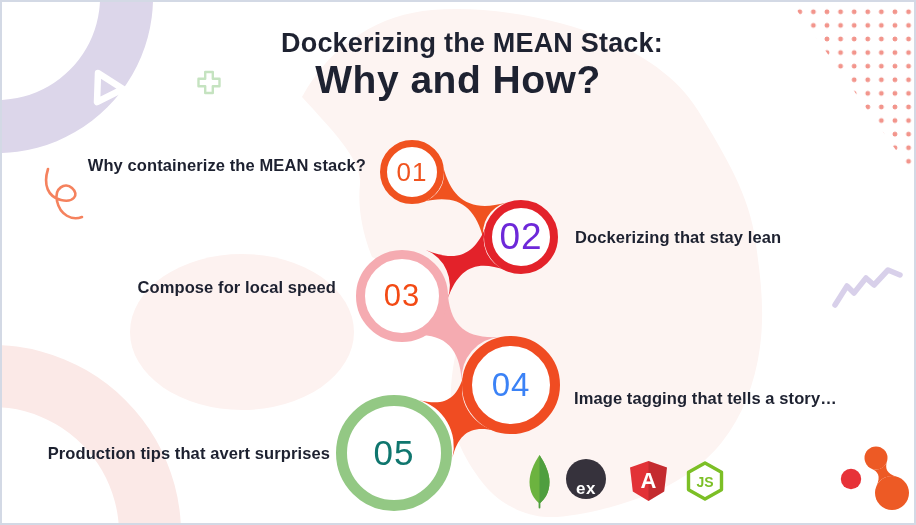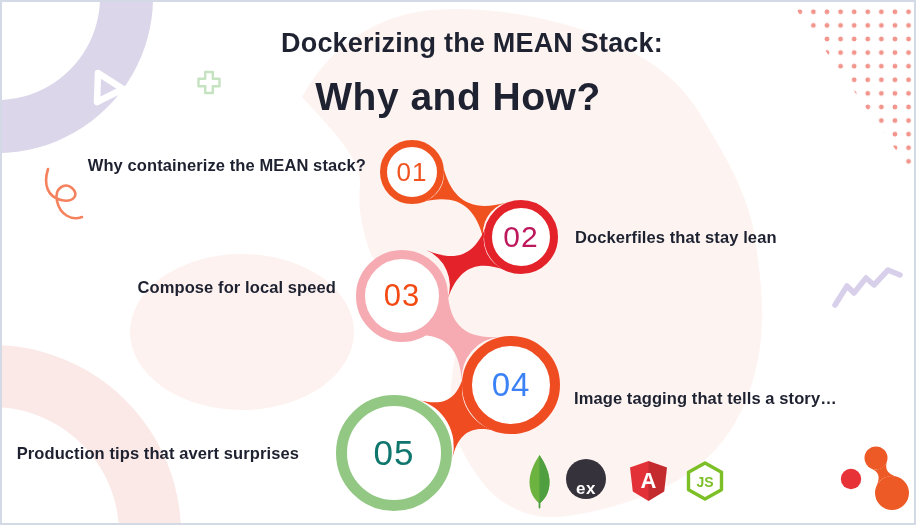--- a/index.html
+++ b/index.html
@@ -11,21 +11,21 @@
   svg.layer{position:absolute;left:0;top:0;z-index:0;}
   svg#chain{position:absolute;left:0;top:0;z-index:2;}
   .dots{
     position:absolute;left:791px;top:3px;width:122px;height:172px;z-index:1;
     background-image:radial-gradient(circle,var(--dot,#f2958c) 2.1px,transparent 2.7px);
     background-size:13.6px 13.6px;
     clip-path:polygon(0 0,100% 0,100% 100%);
   }
   .title{position:absolute;top:26px;left:0;right:0;text-align:center;z-index:3;color:var(--title,#1e2231);}
   .title .l1{font-size:27px;font-weight:bold;letter-spacing:.2px;line-height:1.15;padding-left:28px;}
-  .title .l2{font-size:39px;font-weight:bold;letter-spacing:.5px;margin-top:17px;line-height:1.1;}
+  .title .l2{font-size:39px;font-weight:bold;letter-spacing:.5px;margin-top:0;line-height:1.1;}
   .step-circle{
     position:absolute;background:#fff;border-style:solid;border-radius:50%;
     box-sizing:border-box;display:flex;align-items:center;justify-content:center;z-index:3;
   }
   .step-number{font-weight:normal;letter-spacing:1px;}
   .step-label{
     position:absolute;transform:translateY(-50%);white-space:nowrap;
     font-size:16.5px;font-weight:bold;color:var(--label,#1d2130);z-index:3;letter-spacing:.1px;
   }
   .logo{position:absolute;z-index:3;}
@@ -82,35 +82,35 @@
     <div class="l1">Dockerizing the MEAN Stack:</div>
     <div class="l2">Why and How?</div>
   </div>
 
   <div id="steps">
       <div class="step-circle" style="left: 378px; top: 138px; height: 64px; width: 64px; border-width: 7px; border-color: rgb(240, 82, 31);">
         <span class="step-number" style="font-size: 26px; color: rgb(240, 83, 31);">01</span>
       </div>
       <div class="step-label" style="top: 163px; right: 548px;">Why containerize the MEAN stack?</div>
       <div class="step-circle" style="left: 482px; top: 198px; height: 74px; width: 74px; border-width: 8px; border-color: rgb(227, 34, 42);">
-        <span class="step-number" style="font-size: 30px; color: #be185d;">02</span>
+        <span class="step-number" style="font-size: 37px; color: #6d28d9;">02</span>
       </div>
-      <div class="step-label" style="top: 235px; left: 573px;">Dockerfiles that stay lean</div>
+      <div class="step-label" style="top: 235px; left: 573px;">Dockerizing that stay lean</div>
       <div class="step-circle" style="left: 354px; top: 248px; height: 92px; width: 92px; border-width: 9px; border-color: rgb(245, 171, 177);">
         <span class="step-number" style="font-size: 31px; color: rgb(243, 74, 20);">03</span>
       </div>
       <div class="step-label" style="top: 285px; right: 578px;">Compose for local speed</div>
       <div class="step-circle" style="left: 460px; top: 334px; height: 98px; width: 98px; border-width: 10px; border-color: rgb(240, 76, 34);">
         <span class="step-number" style="font-size: 33px; color: #3b82f6;">04</span>
       </div>
       <div class="step-label" style="top: 396px; left: 572px;">Image tagging that tells a story…</div>
       <div class="step-circle" style="left: 334px; top: 393px; height: 116px; width: 116px; border-width: 11px; border-color: rgb(147, 200, 132);">
         <span class="step-number" style="font-size: 35px; color: #0f766e;">05</span>
       </div>
-      <div class="step-label" style="top: 451px; right: 615px; margin-left: 30px;">Production tips that avert surprises</div>
+      <div class="step-label" style="top: 451px; right: 584px; margin-left: 30px;">Production tips that avert surprises</div>
     </div>
 
   <div class="logo" style="left:526px;top:452px;">
     <svg width="23" height="55" viewBox="0 0 23 55">
       <path d="M11.5,1 C5.5,10 1.5,19.5 1.5,28 C1.5,38 6,45.5 11.5,49.5 C17,45.5 21.5,38 21.5,28 C21.5,19.5 17.5,10 11.5,1 Z" fill="var(--mongo_green)"></path>
       <path d="M11.5,1 L11.5,49.5 C17,45.5 21.5,38 21.5,28 C21.5,19.5 17.5,10 11.5,1 Z" fill="var(--mongo_dark)"></path>
       <rect x="10.6" y="47" width="1.8" height="7.5" rx="0.9" fill="var(--mongo_dark)"></rect>
     </svg>
   </div>
 

